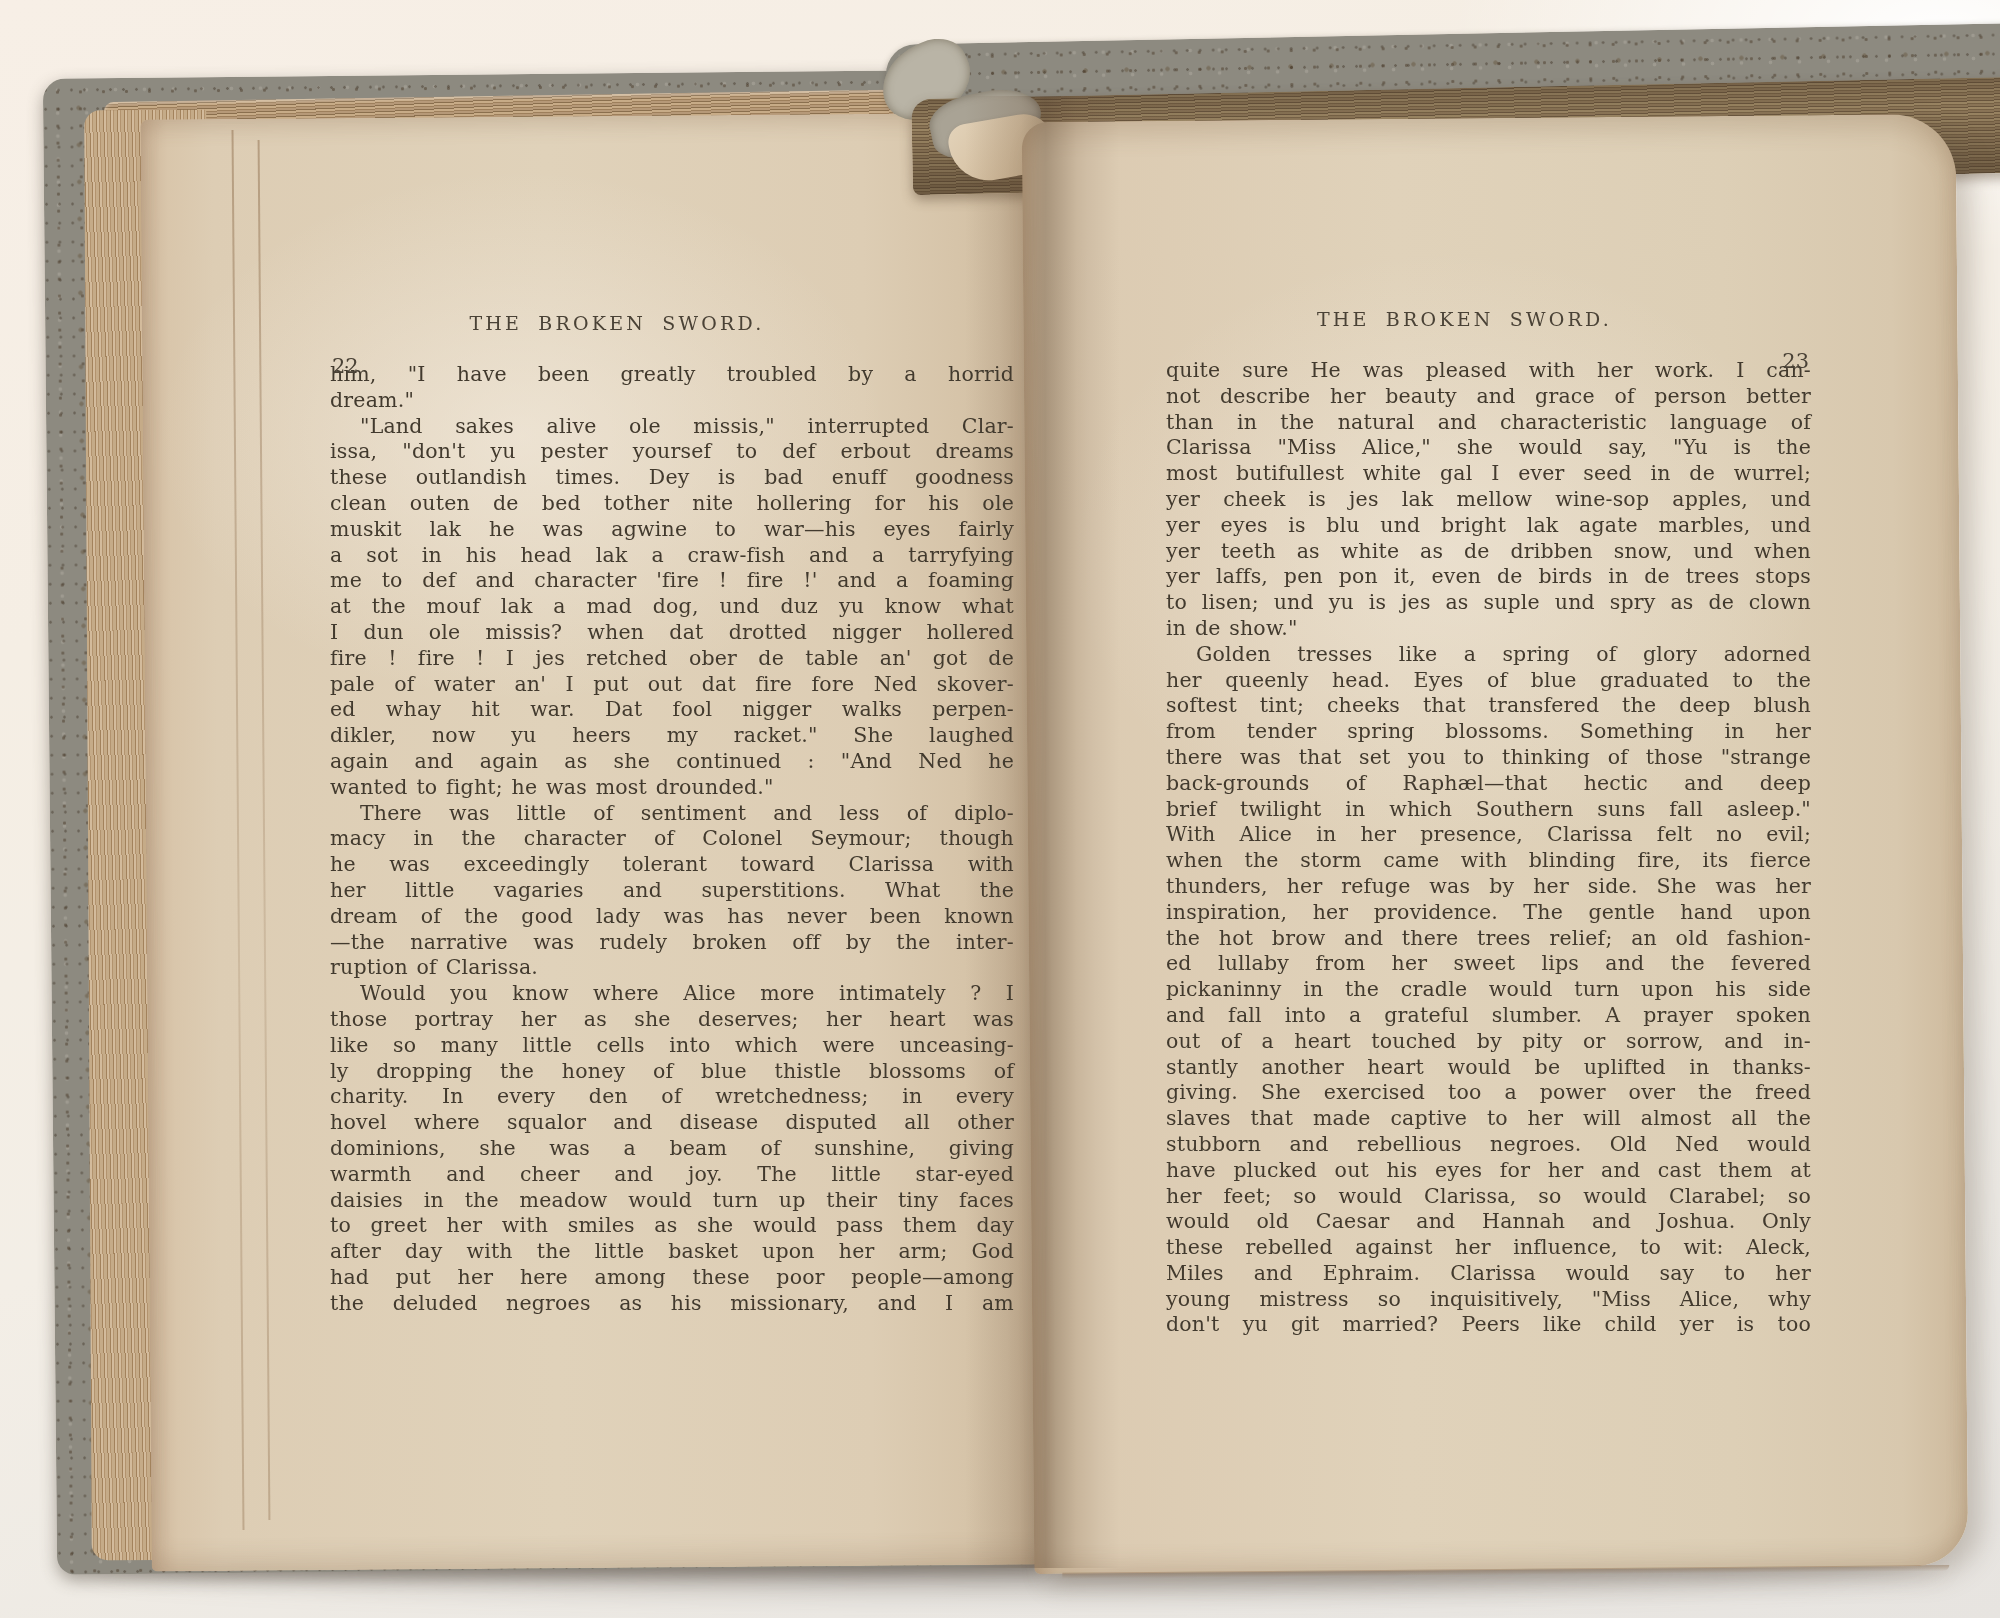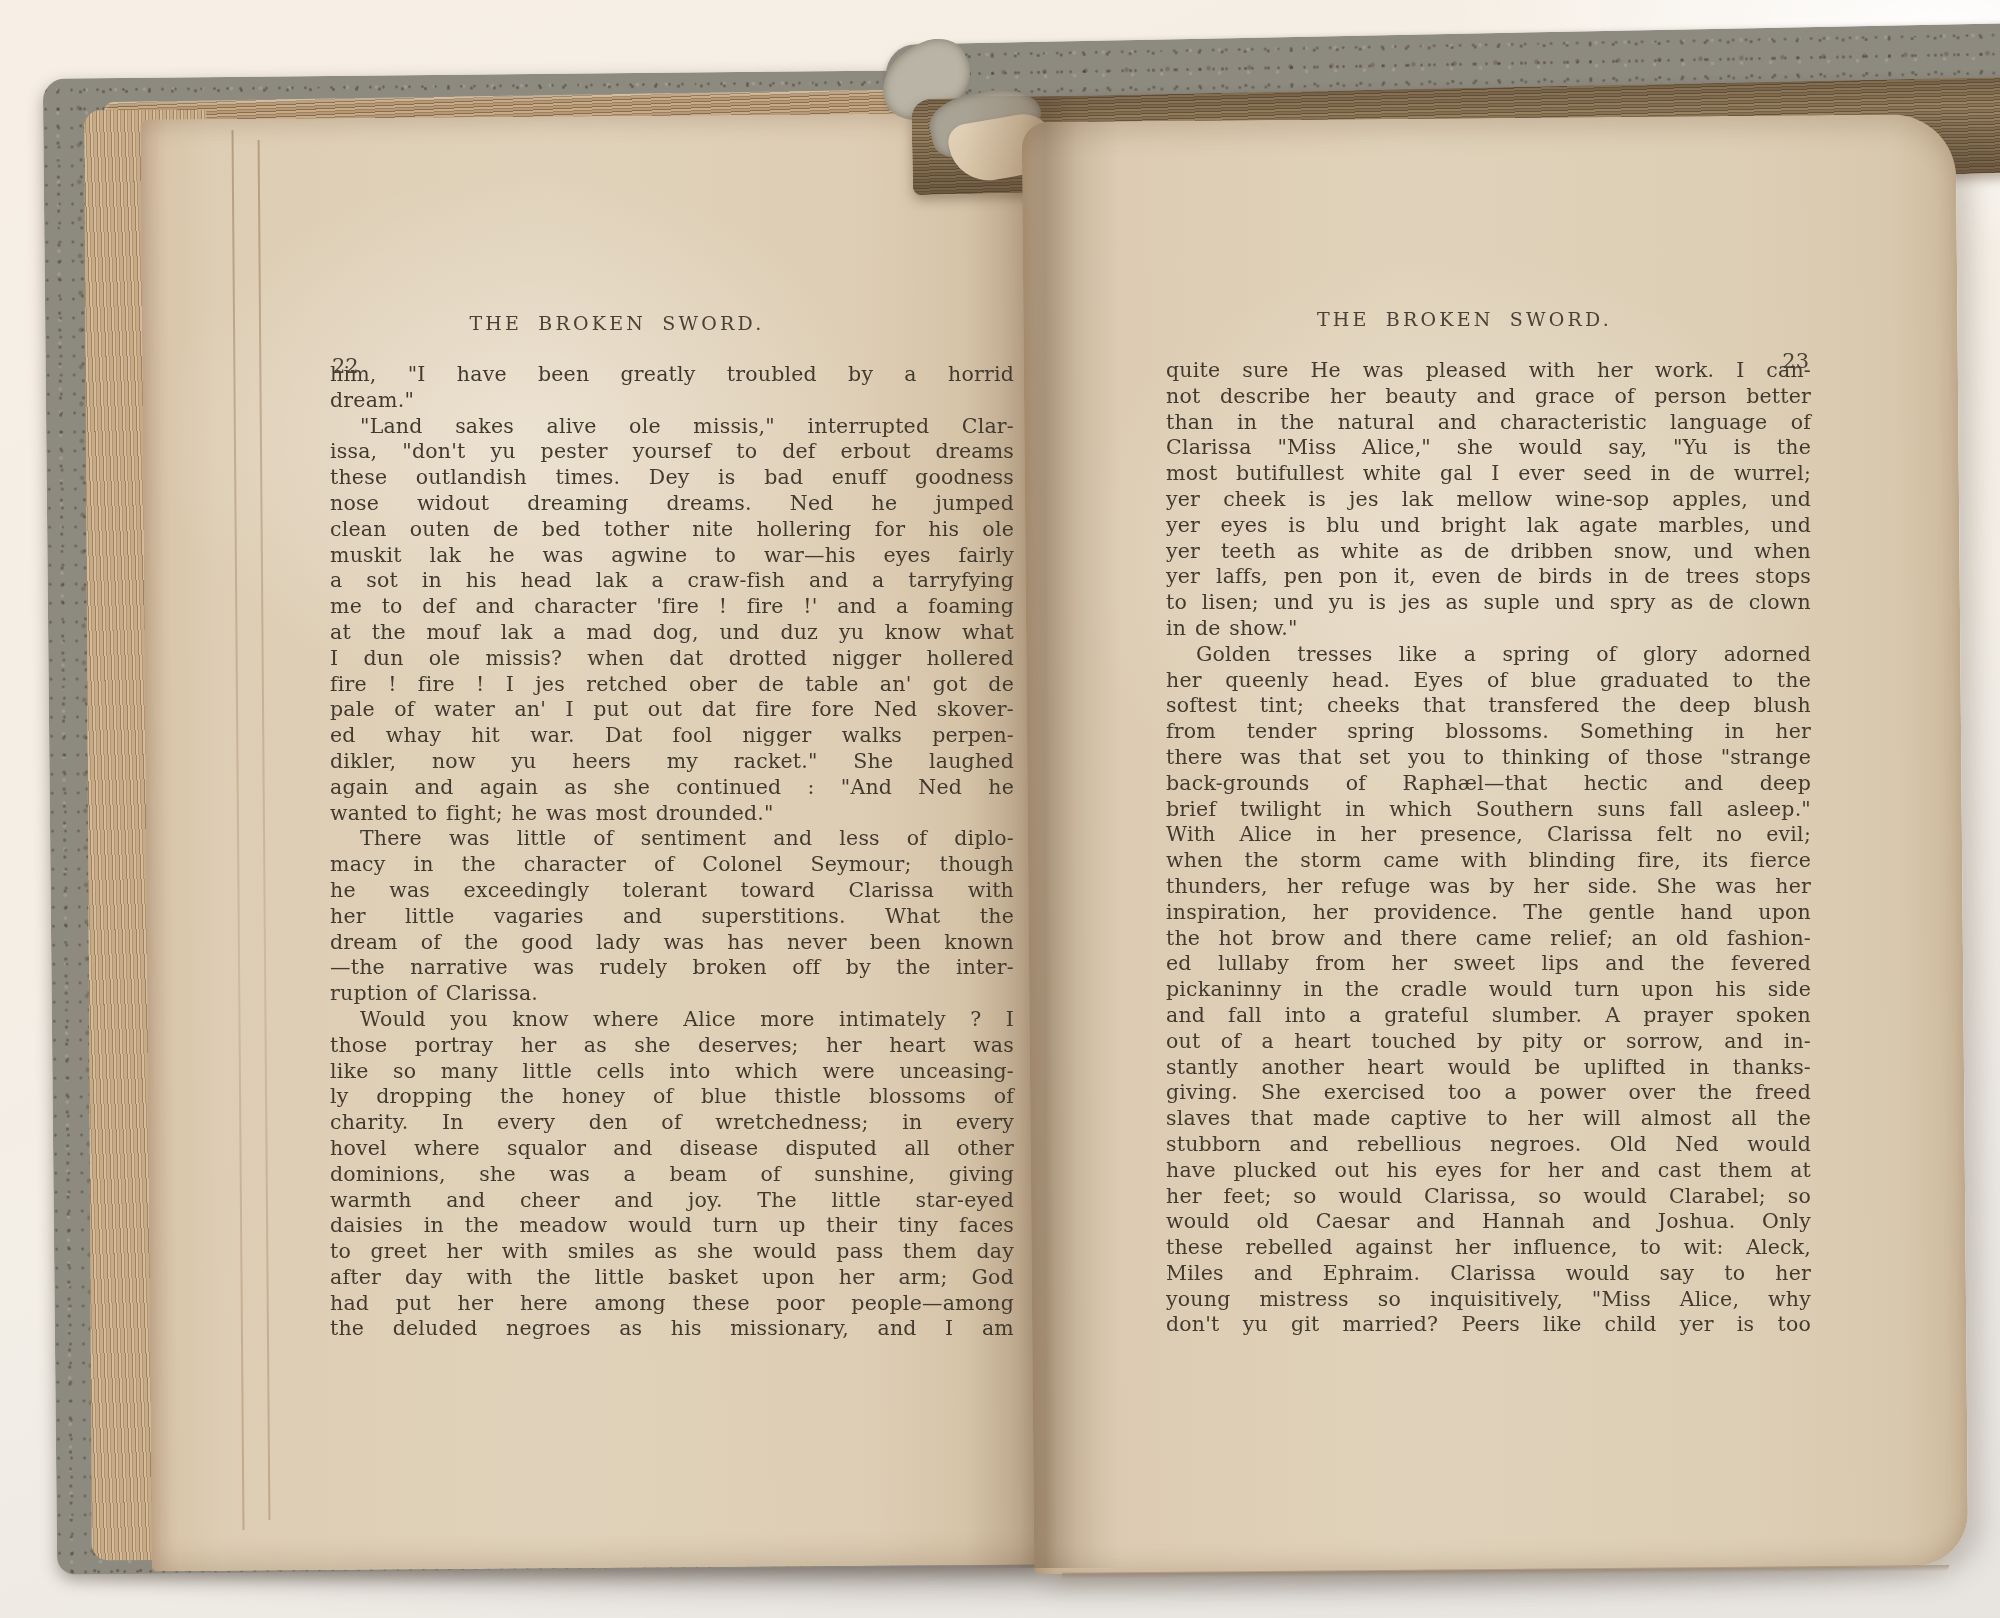--- a/index.html
+++ b/index.html
@@ -157,21 +157,20 @@
     </div>
     <div class="body-text">
         <div class="para">
           <div class="line">him, "I have been greatly troubled by a horrid</div>
           <div class="line last">dream."</div>
         </div>
         <div class="para">
           <div class="line indent">"Land sakes alive ole missis," interrupted Clar-</div>
           <div class="line">issa, "don't yu pester yoursef to def erbout dreams</div>
           <div class="line">these outlandish times. Dey is bad enuff goodness</div>
-          <div class="line">nose widout dreaming dreams. Ned he jumped</div>
           <div class="line">clean outen de bed tother nite hollering for his ole</div>
           <div class="line">muskit lak he was agwine to war—his eyes fairly</div>
           <div class="line">a sot in his head lak a craw-fish and a tarryfying</div>
           <div class="line">me to def and character 'fire ! fire !' and a foaming</div>
           <div class="line">at the mouf lak a mad dog, und duz yu know what</div>
           <div class="line">I dun ole missis? when dat drotted nigger hollered</div>
           <div class="line">fire ! fire ! I jes retched ober de table an' got de</div>
           <div class="line">pale of water an' I put out dat fire fore Ned skover-</div>
           <div class="line">ed whay hit war. Dat fool nigger walks perpen-</div>
           <div class="line">dikler, now yu heers my racket." She laughed</div>
@@ -229,21 +228,21 @@
           <div class="line">her queenly head. Eyes of blue graduated to the</div>
           <div class="line">softest tint; cheeks that transfered the deep blush</div>
           <div class="line">from tender spring blossoms. Something in her</div>
           <div class="line">there was that set you to thinking of those "strange</div>
           <div class="line">back-grounds of Raphæl—that hectic and deep</div>
           <div class="line">brief twilight in which Southern suns fall asleep."</div>
           <div class="line">With Alice in her presence, Clarissa felt no evil;</div>
           <div class="line">when the storm came with blinding fire, its fierce</div>
           <div class="line">thunders, her refuge was by her side. She was her</div>
           <div class="line">inspiration, her providence. The gentle hand upon</div>
-          <div class="line">the hot brow and there came relief; an old fashion-</div>
+          <div class="line">the hot brow and there trees relief; an old fashion-</div>
           <div class="line">ed lullaby from her sweet lips and the fevered</div>
           <div class="line">pickaninny in the cradle would turn upon his side</div>
           <div class="line">and fall into a grateful slumber. A prayer spoken</div>
           <div class="line">out of a heart touched by pity or sorrow, and in-</div>
           <div class="line">stantly another heart would be uplifted in thanks-</div>
           <div class="line">giving. She exercised too a power over the freed</div>
           <div class="line">slaves that made captive to her will almost all the</div>
           <div class="line">stubborn and rebellious negroes. Old Ned would</div>
           <div class="line">have plucked out his eyes for her and cast them at</div>
           <div class="line">her feet; so would Clarissa, so would Clarabel; so</div>

